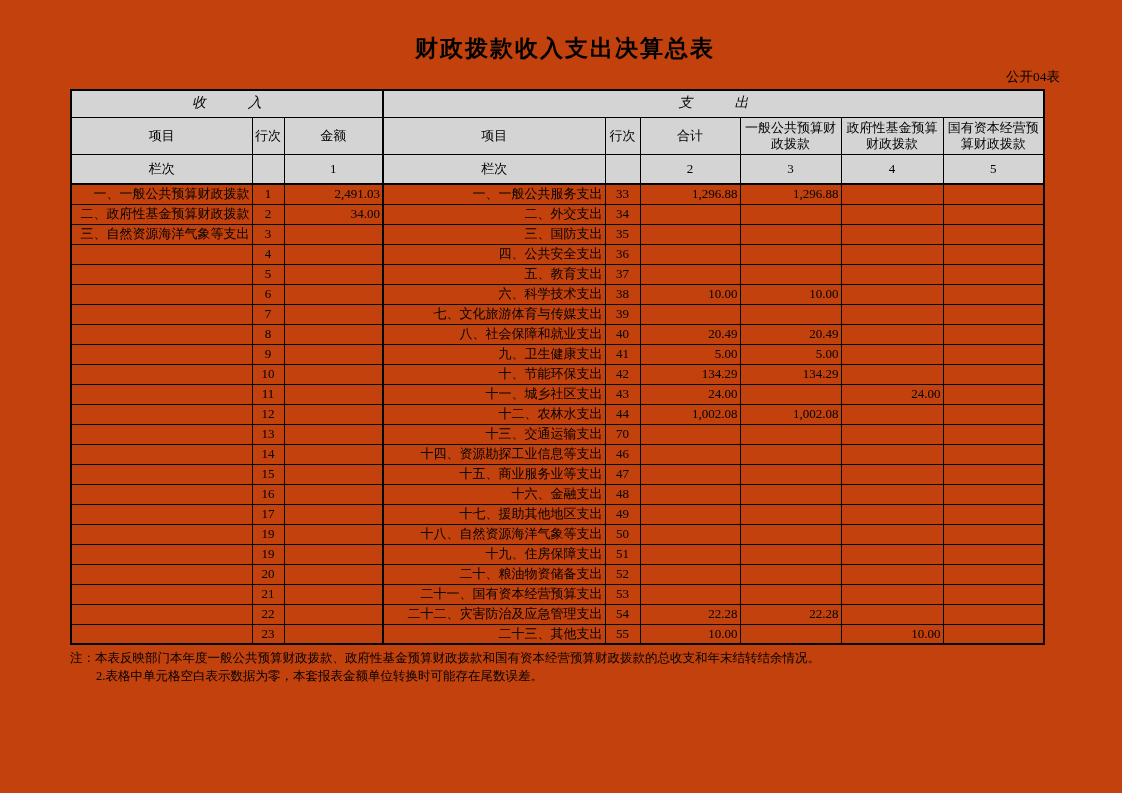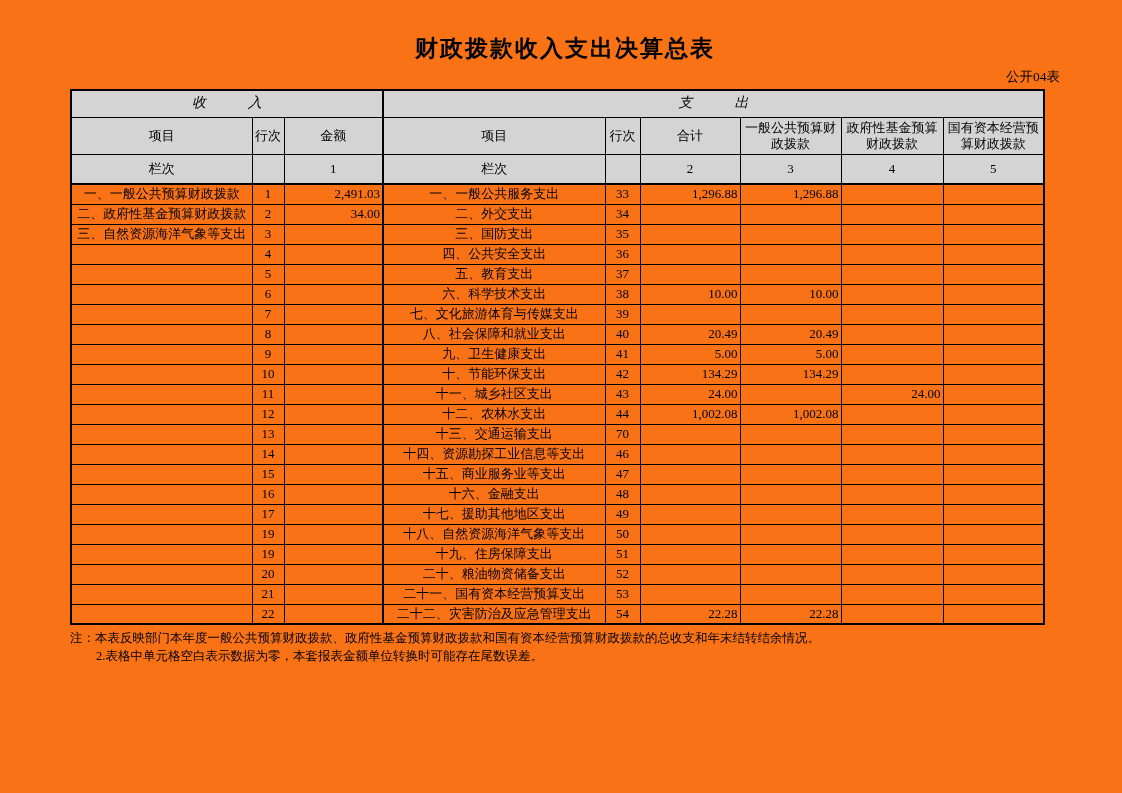--- a/index.html
+++ b/index.html
@@ -9,21 +9,21 @@
   html,body{margin:0;padding:0;}
   body{
     background:#ffffff;
     font-family:"Liberation Serif","DejaVu Serif",serif;
     color:#000;
   }
   .page{
     position:relative;
     width:1122px;height:793px;
     margin:0 auto;
-    background:#f97316;
+    background:#c2410c;
     box-sizing:border-box;
     padding:34px 62px 8px 70px;
     overflow:hidden;
   }
   .title{
     text-align:center;
     font-size:23px;
     font-weight:bold;
     letter-spacing:2px;
     line-height:30px;
@@ -70,21 +70,21 @@
     background:var(--header-bg);
     text-align:center;
   }
   tr.index-row{height:30px;}
   tr.index-row th{
     background:var(--header-bg);
     text-align:center;
     border-bottom:2px solid var(--border-col);
   }
   tbody.data tr{height:20px;}
-  td.item{text-align:center;padding:0 1px;margin-left:46px;}
+  td.item{text-align:right;padding:0 1px;margin-left:46px;}
   td.ctr{text-align:center;}
   td.num{text-align:right;padding-right:1px;}
   .secdiv{border-left:2px solid var(--border-col) !important;}
   .notes{
     width:990px;
     font-size:12.5px;
     margin-top:4px;
     line-height:18px;
   }
   .note-line{white-space:nowrap;font-family:Liberation Serif, serif;}
@@ -376,20 +376,31 @@
           <td class="item"></td>
           <td class="ctr">22</td>
           <td class="num"></td>
           <td class="item secdiv">二十二、灾害防治及应急管理支出</td>
           <td class="ctr">54</td>
           <td class="num">22.28</td>
           <td class="num">22.28</td>
           <td class="num"></td>
           <td class="num"></td>
         </tr>
+        <tr>
+          <td class="item"></td>
+          <td class="ctr">23</td>
+          <td class="num"></td>
+          <td class="item secdiv">二十三、其他支出</td>
+          <td class="ctr">55</td>
+          <td class="num">10.00</td>
+          <td class="num"></td>
+          <td class="num">10.00</td>
+          <td class="num"></td>
+        </tr>
       </tbody>
   </table>
 
   <div class="notes">
       <div class="note-line">注：本表反映部门本年度一般公共预算财政拨款、政府性基金预算财政拨款和国有资本经营预算财政拨款的总收支和年末结转结余情况。</div>
       <div class="note-line indented">2.表格中单元格空白表示数据为零，本套报表金额单位转换时可能存在尾数误差。</div>
     </div>
 
 </div>
 

